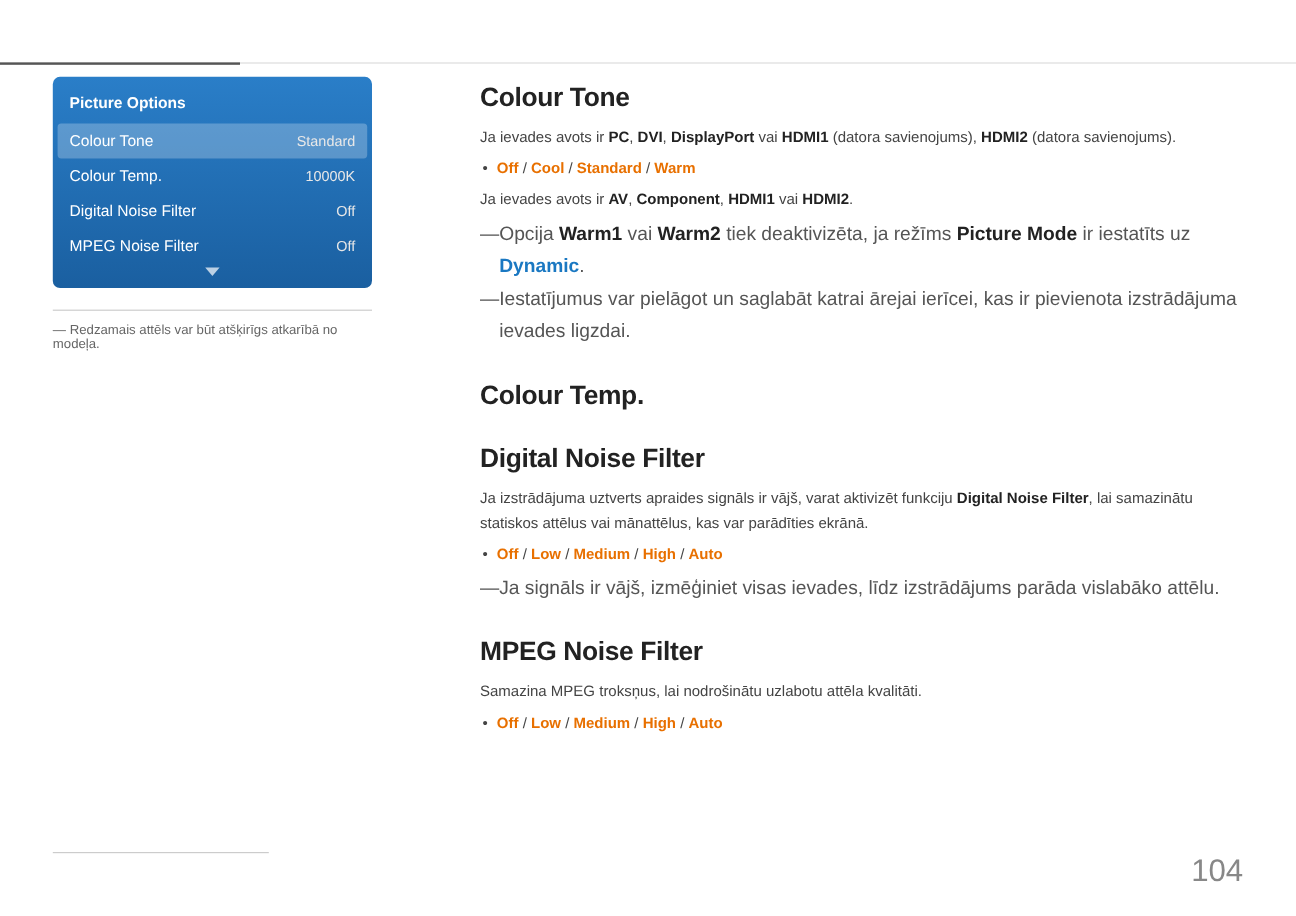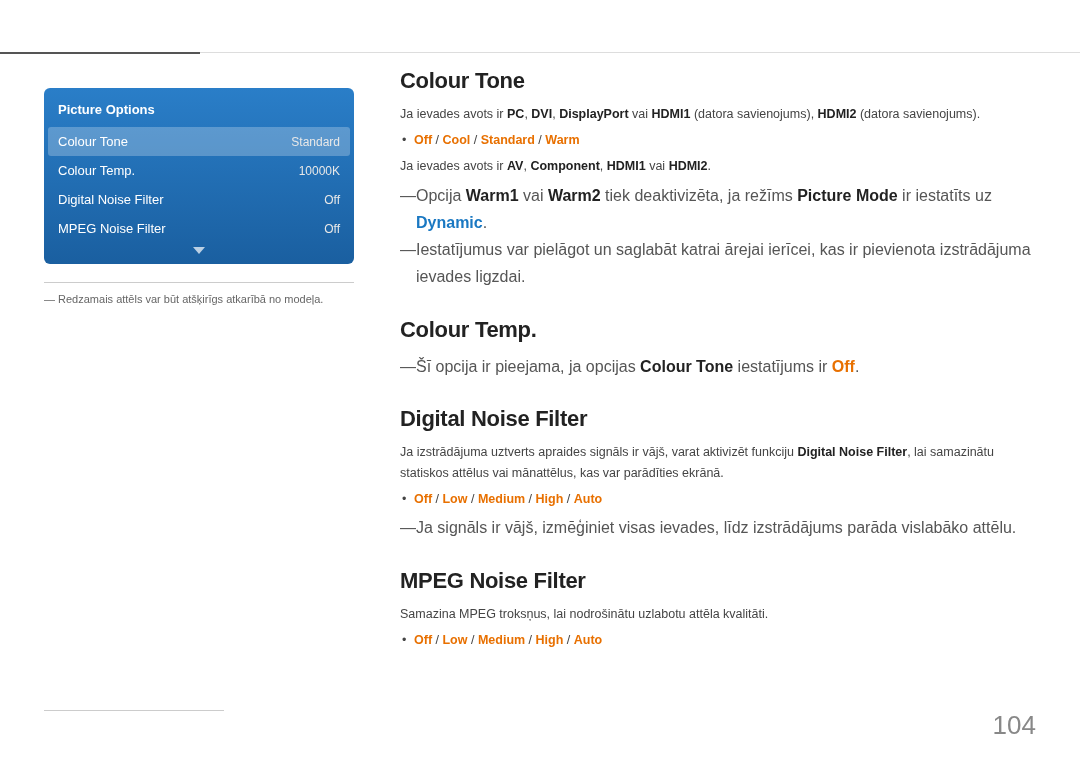--- a/index.html
+++ b/index.html
@@ -28,23 +28,23 @@
       top: 52px;
       left: 0;
       width: 200px;
       height: 2px;
       background: #555;
     }
 
     
     .left-panel {
       position: absolute;
-      top: 88px;
+      top: 64px;
       left: 44px;
-      width: 310px;
+      width: 266px;
     }
 
     .picture-options-box {
       background: linear-gradient(180deg, #2a7ec8 0%, #1a5fa0 100%);
       border-radius: 6px;
       padding: 14px 0 8px 0;
       overflow: hidden;
     }
 
     .picture-options-title {
@@ -253,23 +253,20 @@
       <ul class="dash-list">
         <li>Opcija <span class="highlight-bold">Warm1</span> vai <span class="highlight-bold">Warm2</span> tiek deaktivizēta, ja režīms <span class="highlight-bold">Picture Mode</span> ir iestatīts uz <span class="highlight-blue">Dynamic</span>.</li>
         <li>Iestatījumus var pielāgot un saglabāt katrai ārejai ierīcei, kas ir pievienota izstrādājuma ievades ligzdai.</li>
       </ul>
     </div>
   </div>
 
   <div class="section">
     <div class="section-title">Colour Temp.</div>
     <div class="section-body">
-      <ul class="dash-list">
-        <li>Šī opcija ir pieejama, ja opcijas <span class="highlight-bold">Colour Tone</span> iestatījums ir <span class="highlight-orange">Off</span>.</li>
-      </ul>
     </div>
   </div>
 
   <div class="section">
     <div class="section-title">Digital Noise Filter</div>
     <div class="section-body">
       <p>
         Ja izstrādājuma uztverts apraides signāls ir vājš, varat aktivizēt funkciju <span class="highlight-bold">Digital Noise Filter</span>, lai samazinātu statiskos attēlus vai mānattēlus, kas var parādīties ekrānā.
       </p>
       <ul class="bullet-list">

